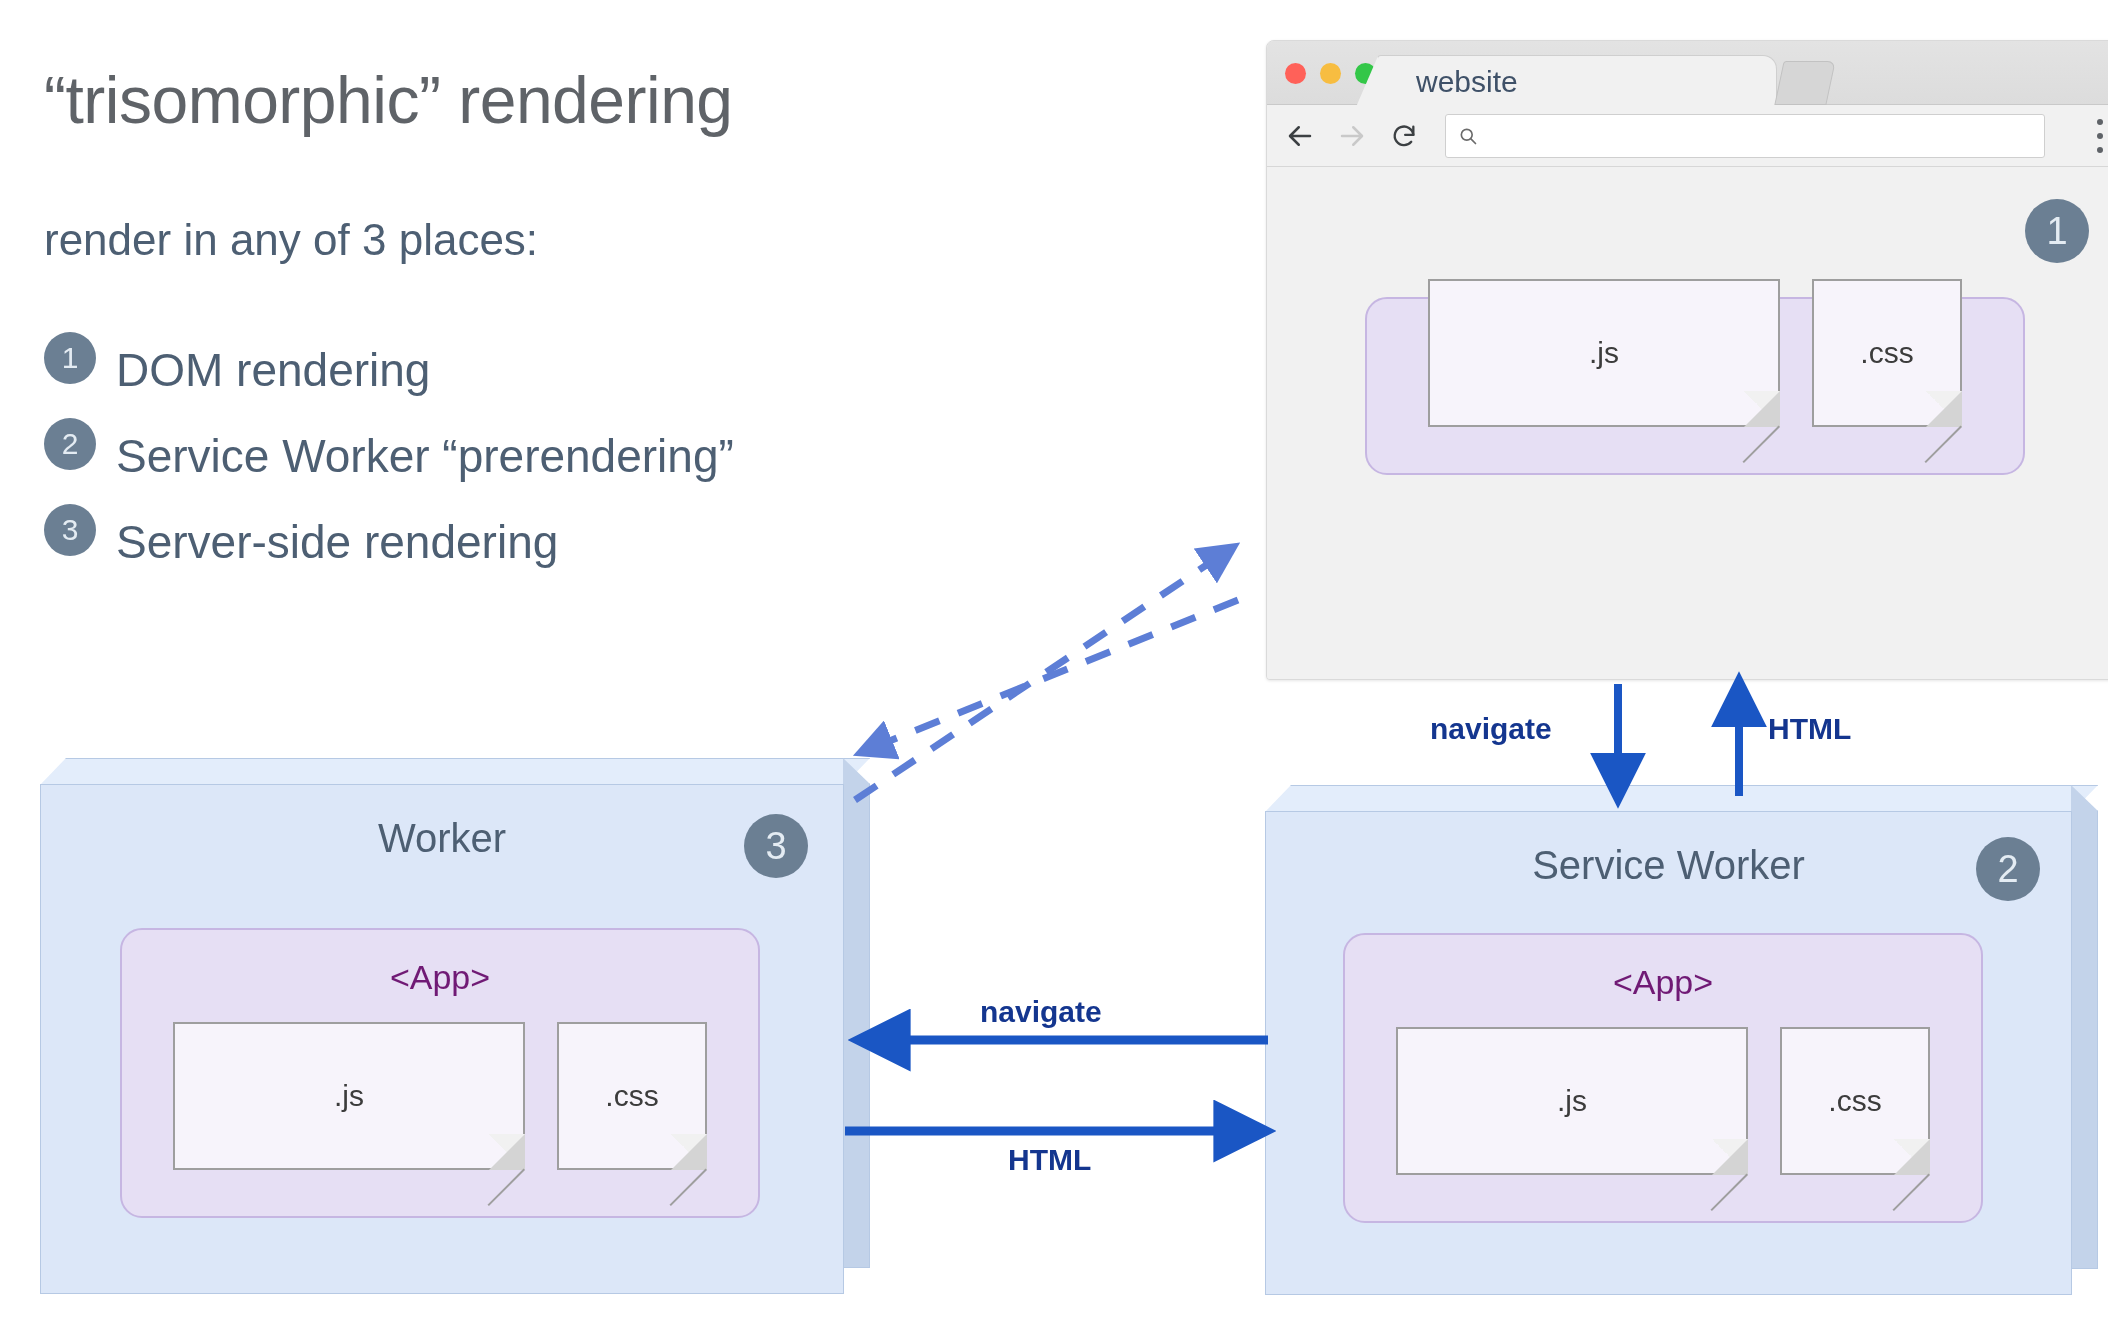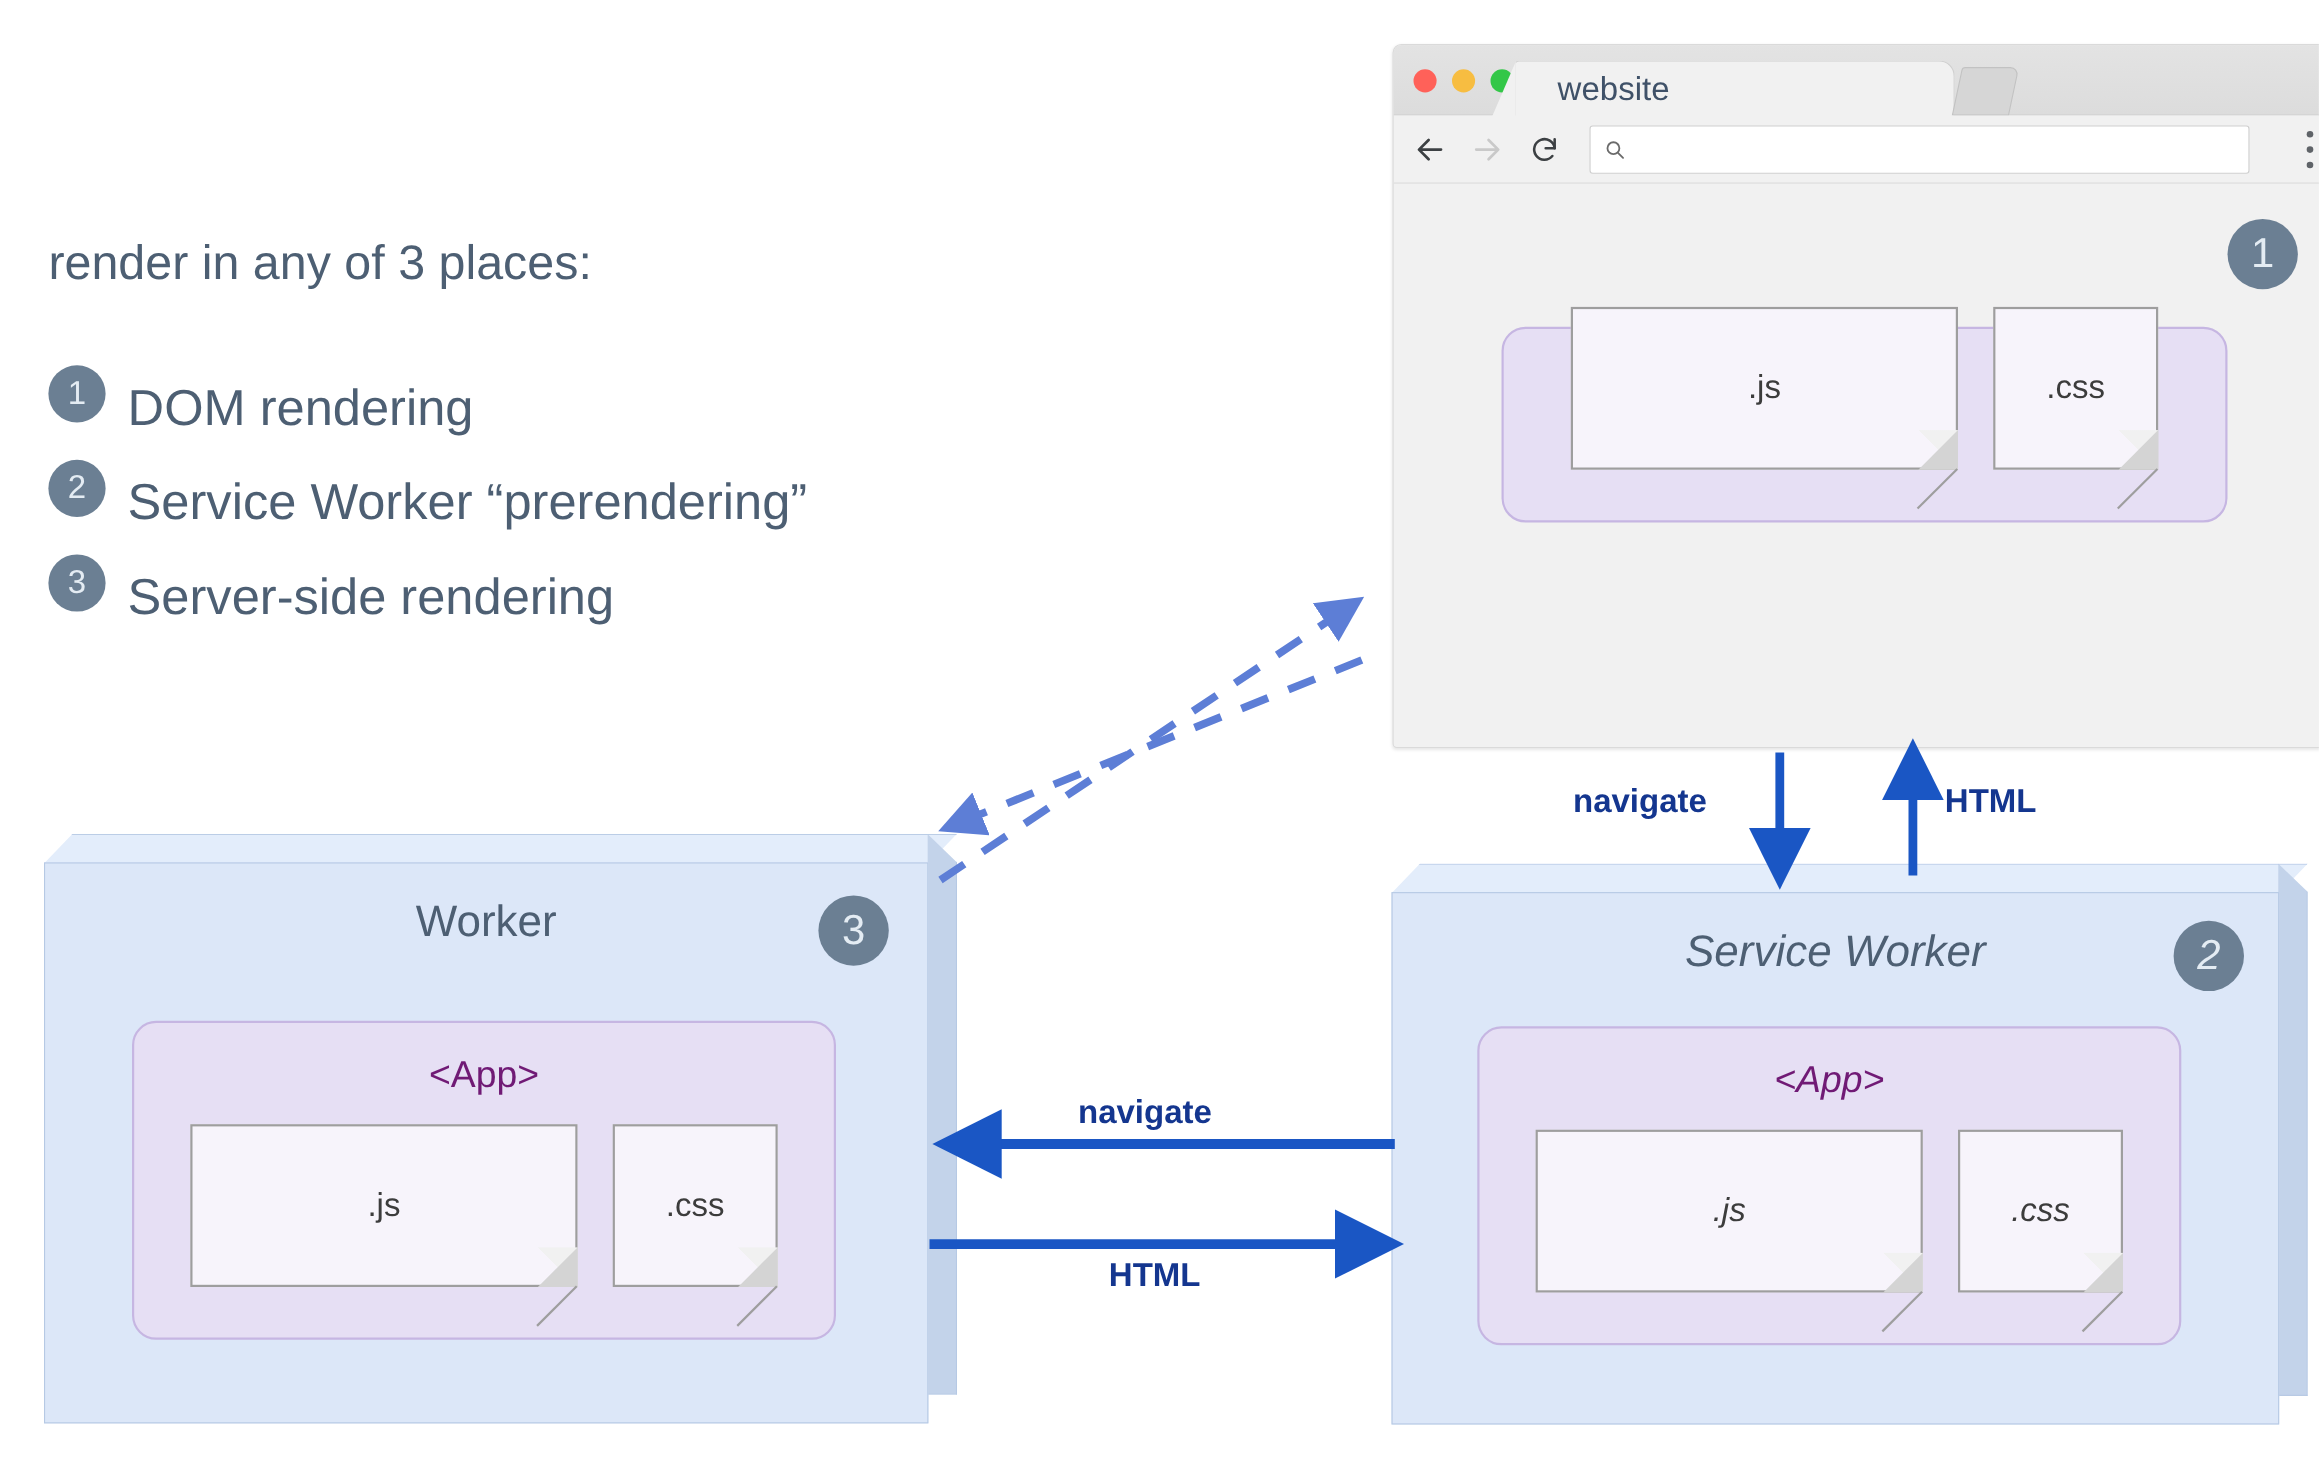--- a/index.html
+++ b/index.html
@@ -199,20 +199,21 @@
     position: absolute; left: 0; top: 0;
     width: 2108px; height: 1328px;
     pointer-events: none;
   }
 </style>
 </head>
 <body>
 
 <div id="stage">
 
+  <div class="title">“trisomorphic” rendering</div>
   <div class="subtitle">render in any of 3 places:</div>
 
   <div class="list">
     <div class="list-item">
       <span class="badge">1</span>
       <span class="list-label">DOM rendering</span>
     </div>
     <div class="list-item">
       <span class="badge">2</span>
       <span class="list-label">Service Worker “prerendering”</span>
@@ -305,21 +306,21 @@
           <span class="fold"></span>
         </div>
         <div class="doc css">
           <span class="doc-label">.css</span>
           <span class="fold"></span>
         </div>
       </div>
     </div>
   </div>
 
-  <div class="box3d" style="left:1265px; top:785px; width:833px; height:510px;font-style:italic;">
+  <div class="box3d" style="left:1265px; top:785px; width:833px; height:510px;">
     <div class="top"></div>
     <div class="side"></div>
     <div class="face"></div>
 
     <div class="box-title">Service Worker</div>
     <div class="corner-badge" style="right:58px; top:52px;">2</div>
 
     <div class="app-panel" style="left:78px; top:148px; width:640px; height:290px;">
       <div class="app-title">&lt;App&gt;</div>
       <div class="docs">

